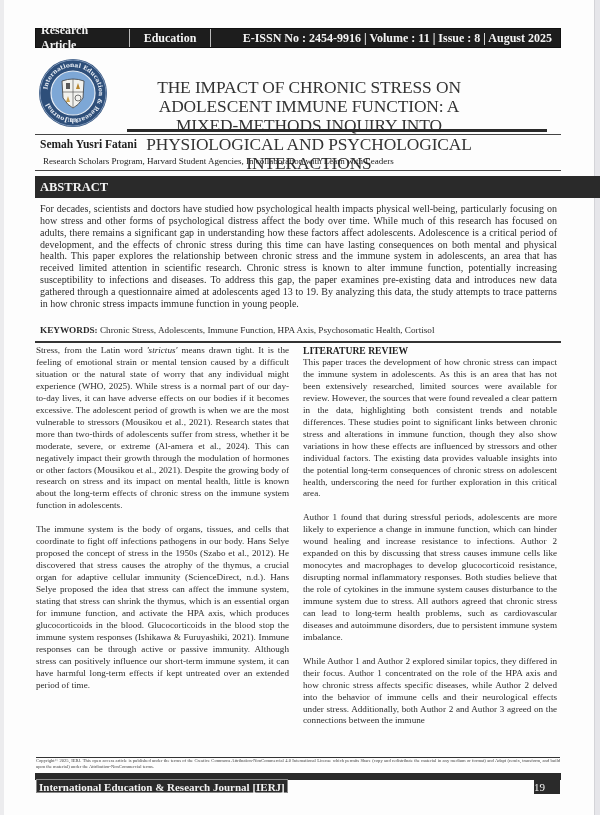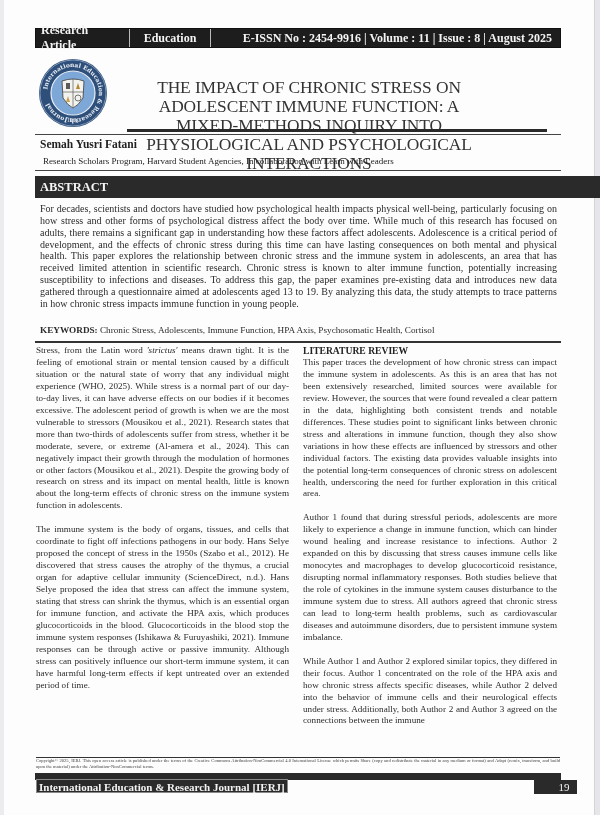--- a/index.html
+++ b/index.html
@@ -65,21 +65,21 @@
     font-size: 4.6px; line-height: 5.6px; color: #444; margin: 0; text-align: justify;
   }
   .foot-bar { position: absolute; left: 35px; top: 773px; width: 526px; height: 7px; background: #2a2a2a; }
   .journal {
     position: absolute; left: 36px; top: 779px; height: 14px; padding: 0 2px;
     background: #2a2a2a; color: #f3f3f3; font-size: 11px; line-height: 14px;
     border: 1px solid #888; box-sizing: border-box; white-space: nowrap; font-weight: bold;
   }
   .pagenum {
     position: absolute; left: 534px; top: 780px; width: 26px; height: 14px;
-    background: #2a2a2a; color: #f3f3f3; font-size: 11px; line-height: 14px; text-align: center; padding-left: 17px;
+    background: #2a2a2a; color: #f3f3f3; font-size: 11px; line-height: 14px; text-align: left;
   }
 </style>
 </head>
 <body>
 
 <div class="edge-left"></div>
 <div class="page"></div>
 <div class="edge-right"></div>
 
 <div class="topbar">

